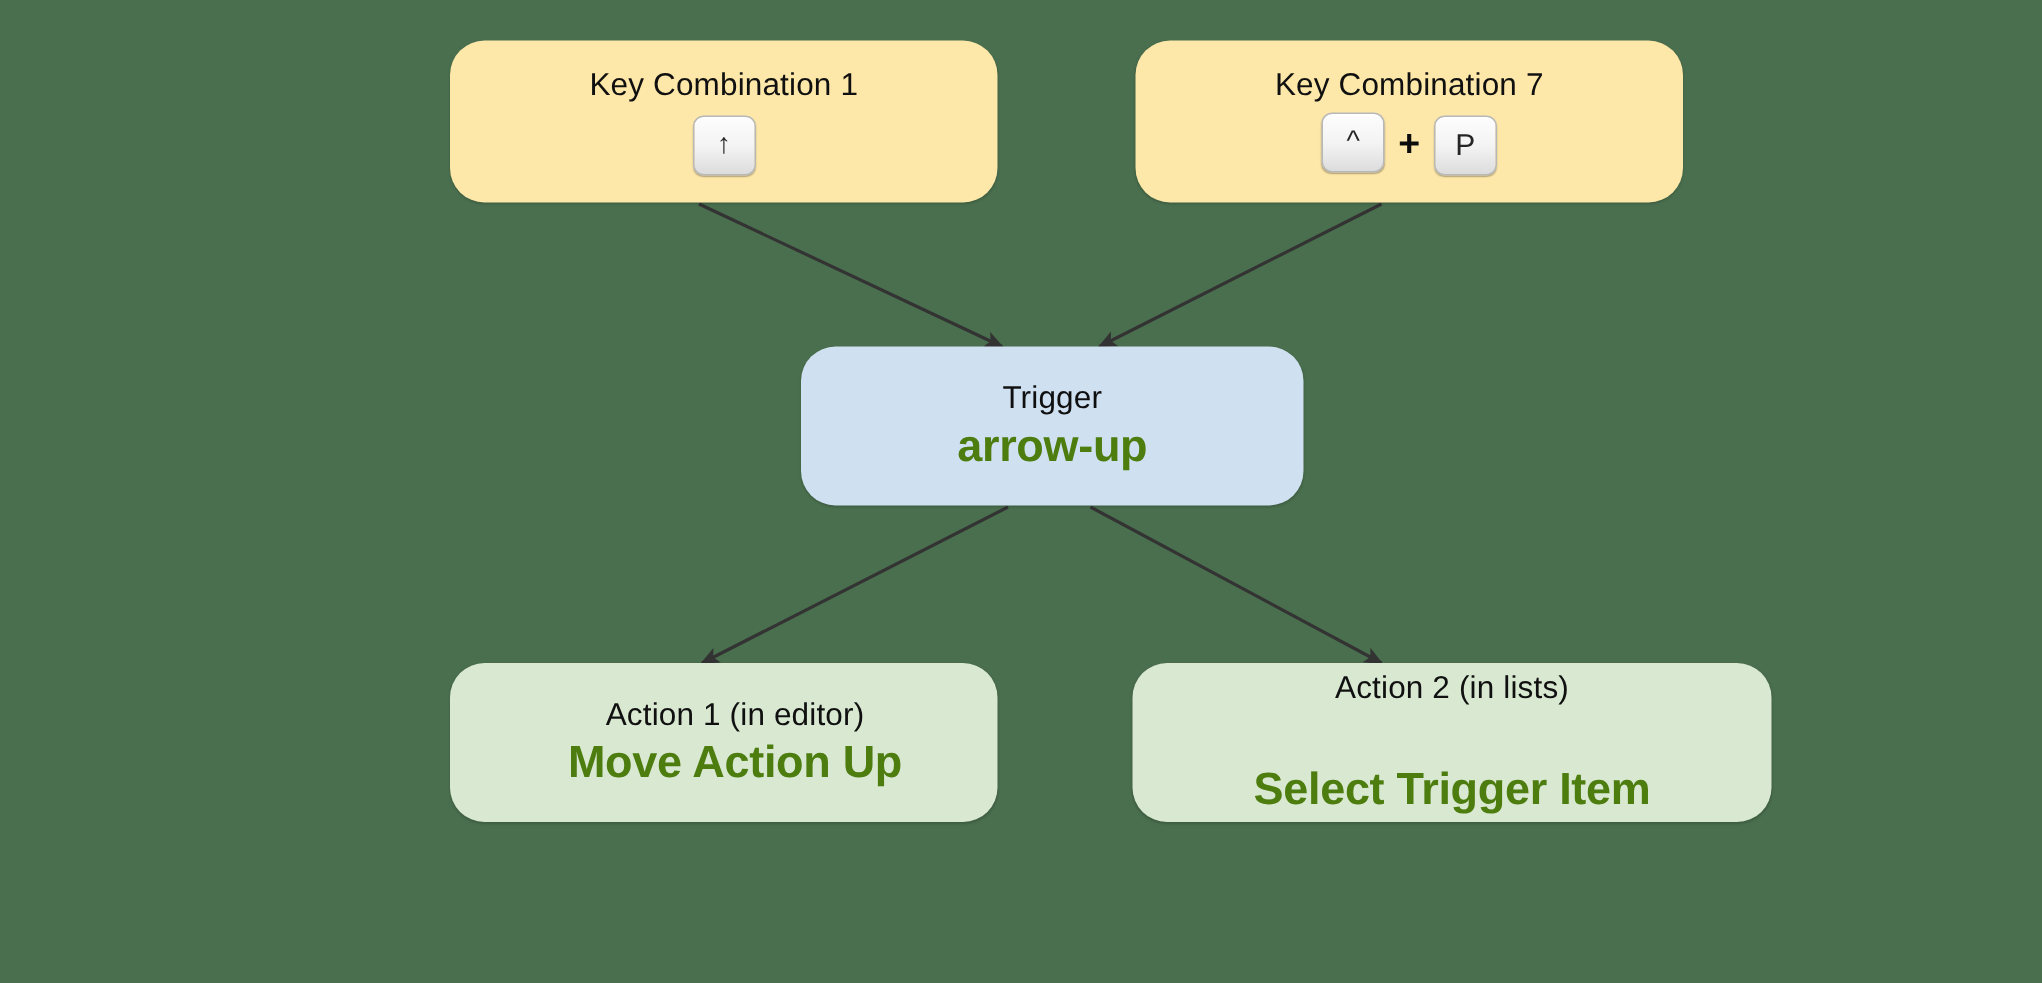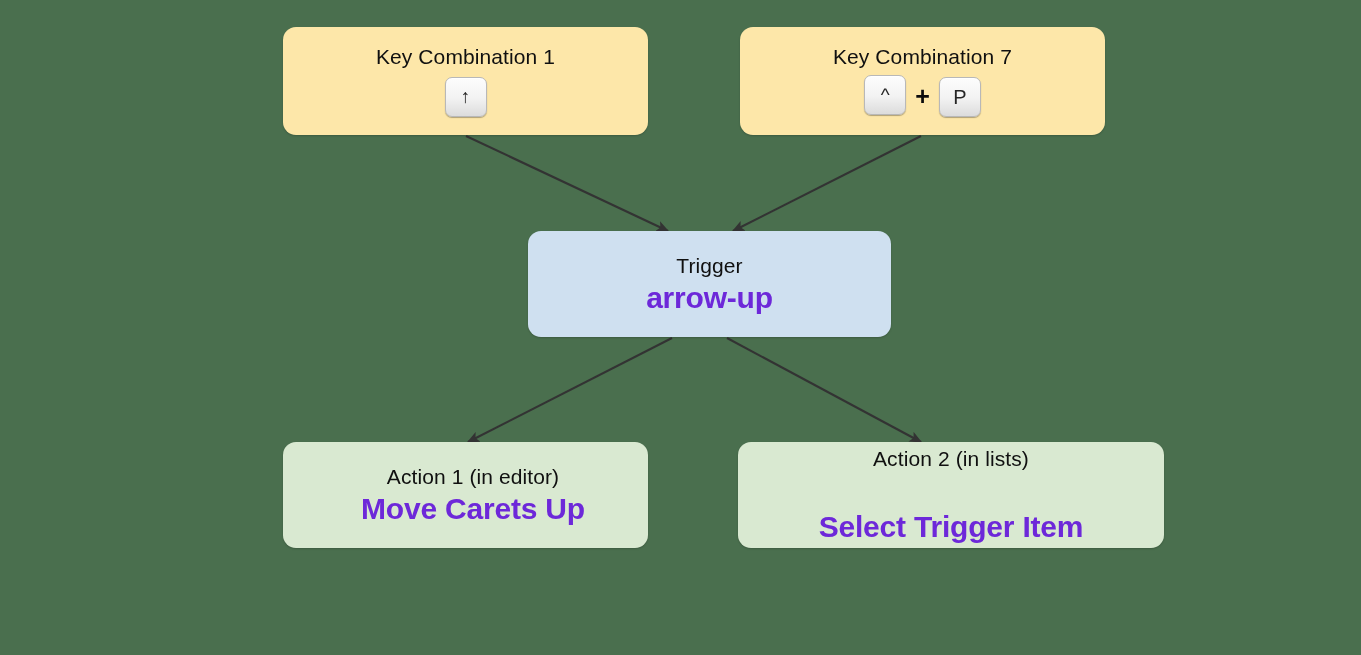--- a/index.html
+++ b/index.html
@@ -25,46 +25,47 @@
     position: absolute;
     left: 0;
     top: 0;
     width: 1361px;
     height: 655px;
     pointer-events: none;
   }
   .node {
     position: absolute;
     box-sizing: border-box;
-    border-radius: 13px;
+    border-radius: 23px;
     display: flex;
     flex-direction: column;
     align-items: center;
     justify-content: center;
     text-align: center;
     color: #101010;
     box-shadow: 0 1px 2px rgba(0,0,0,0.18);
+    margin-left: 17px;
   }
   .node-keys { background: #fde7a9; }
   .node-trigger { background: #cfe0f0; }
   .node-action { background: #d9e9d1; }
 
   .node-title {
     font-size: 21px;
     font-weight: normal;
     line-height: 1.12;
     letter-spacing: 0.1px;
     color: #101010;
   }
   .node-value {
     font-size: 30px;
     font-weight: bold;
     line-height: 1.1;
     letter-spacing: -0.2px;
-    color: #6d28d9;
+    color: #4d7c0f;
     margin-top: 3px;
   }
   .keys-row {
     display: flex;
     flex-direction: row;
     align-items: center;
     justify-content: center;
     gap: 8px;
     margin-top: 8px;
   }
@@ -119,28 +120,28 @@
 
   <div class="node node-keys" style="left:740px; top:27px; width:365px; height:108px;">
     <div class="node-title">Key Combination 7</div>
     <div class="keys-row">
       <span class="keycap keycap-caret">^</span>
       <span class="key-plus">+</span>
       <span class="keycap">P</span>
     </div>
   </div>
 
-  <div class="node node-trigger" style="left:528px; top:231px; width:363px; height:106px;">
+  <div class="node node-trigger" style="left:517px; top:231px; width:335px; height:106px;">
     <div class="node-title">Trigger</div>
     <div class="node-value">arrow-up</div>
   </div>
 
   <div class="node node-action" style="left:283px; top:442px; width:365px; height:106px;padding-left:15px;">
     <div class="node-title">Action 1 (in editor)</div>
-    <div class="node-value">Move Carets Up</div>
+    <div class="node-value">Move Action Up</div>
   </div>
 
   <div class="node node-action" style="left:738px; top:442px; width:426px; height:106px;gap:36px;">
     <div class="node-title">Action 2 (in lists)</div>
     <div class="node-value">Select Trigger Item</div>
   </div>
 
 </div>
 
 </body></html>

